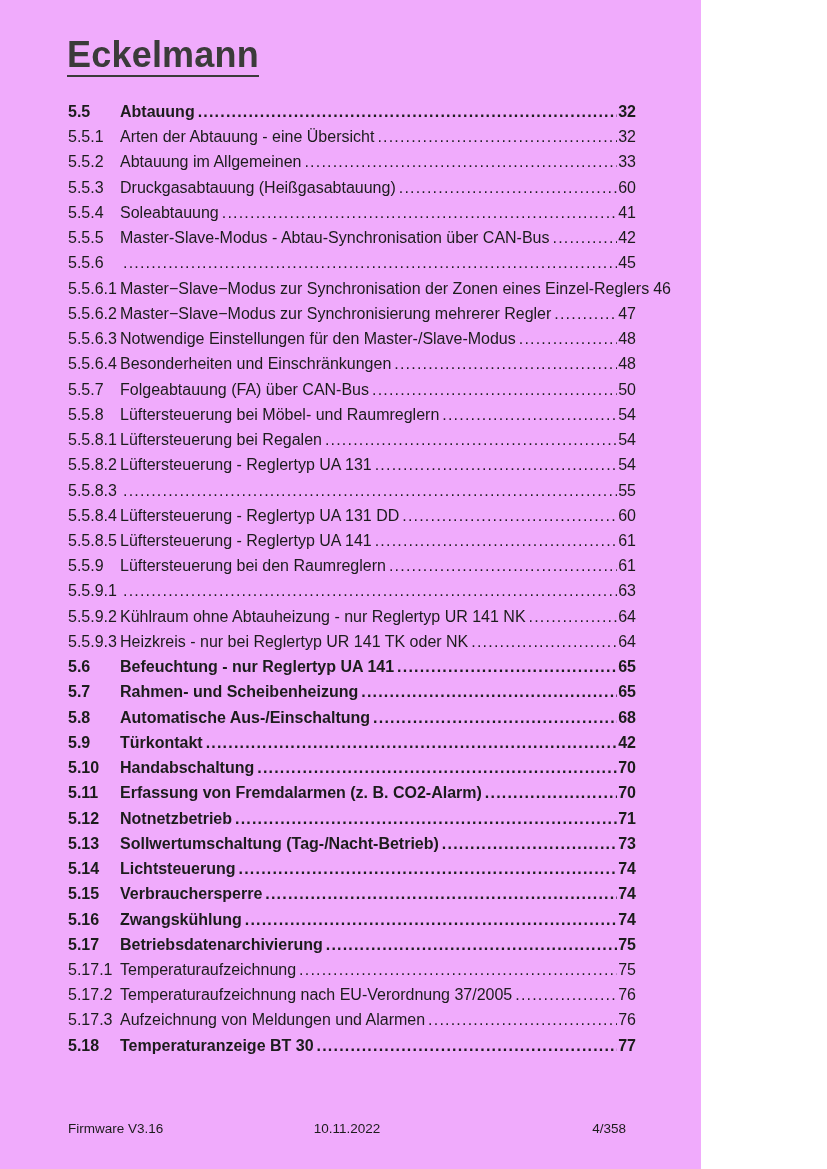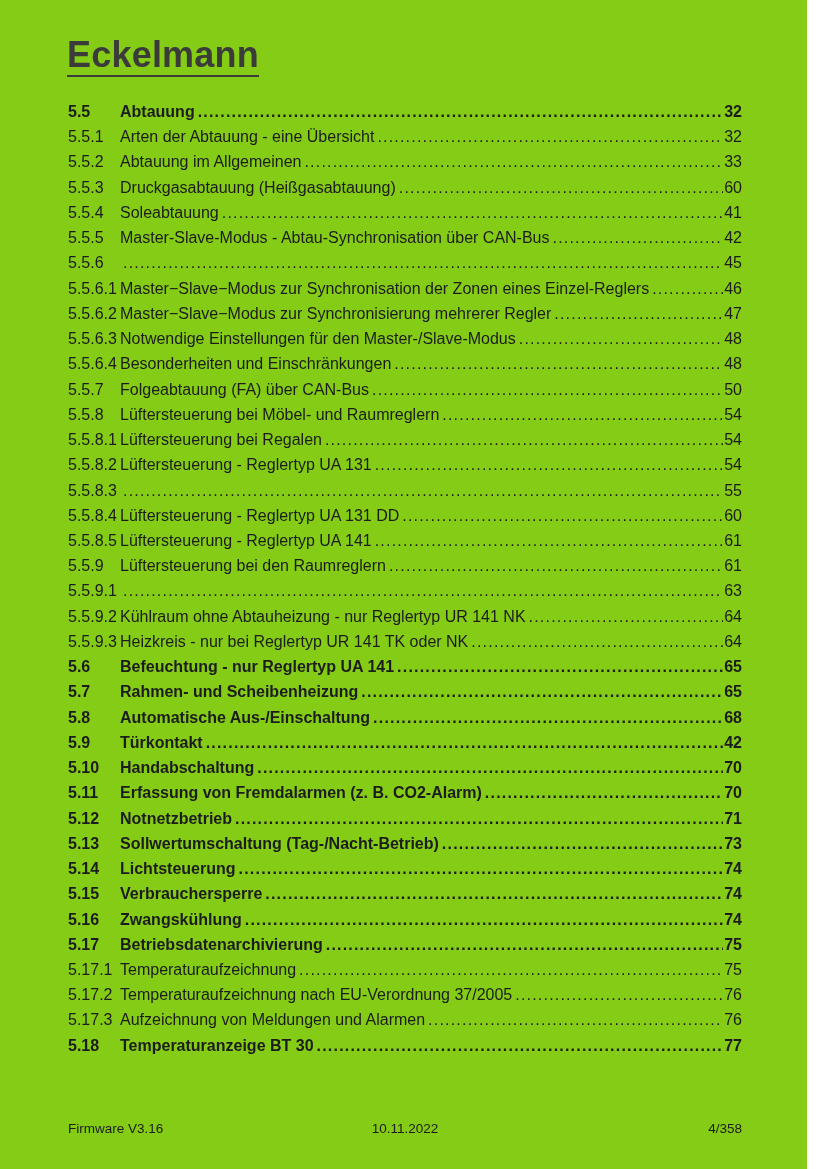--- a/index.html
+++ b/index.html
@@ -1,20 +1,20 @@
 <!DOCTYPE html>
 <html><head>
 <meta charset="utf-8">
 <style>
   html, body { margin: 0; padding: 0; background: #ffffff; }
   .page {
     position: relative;
-    width: 807px;
+    width: 701px;
     height: 1169px;
-    background: #84cc16;
+    background: #f0abfc;
     font-family: "Liberation Sans", sans-serif;
     color: #1c1c1c;
     overflow: hidden;
   }
   .logo {
     position: absolute;
     top: 36px;
     left: 67px;
     font-size: 36px;
     font-weight: bold;
@@ -53,21 +53,21 @@
     letter-spacing: 1.2px;
     margin: 0 1px 0 3px;
   }
   .toc-page {
     flex: 0 0 auto;
     text-align: right;
   }
   .footer {
     position: absolute;
     left: 68px;
-    right: 65px;
+    right: 75px;
     top: 1121px;
     display: flex;
     align-items: baseline;
     font-size: 13.5px;
   }
   .footer-left  { flex: 1 1 0; text-align: left; }
   .footer-center{ flex: 1 1 0; text-align: center; }
   .footer-right { flex: 1 1 0; text-align: right; }
 </style>
 </head>

